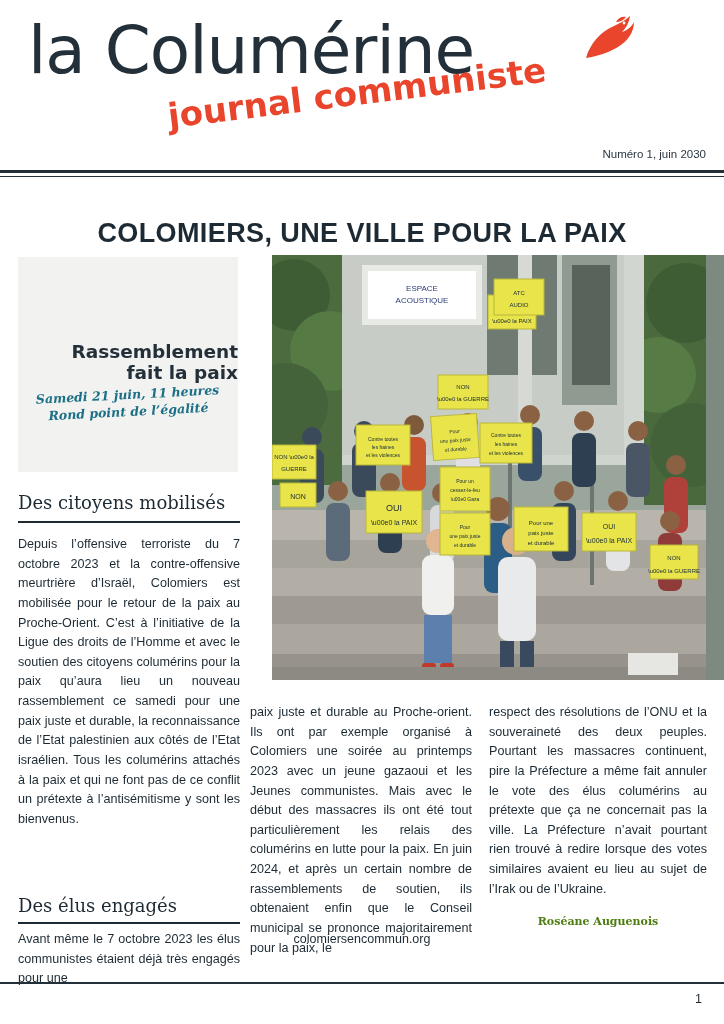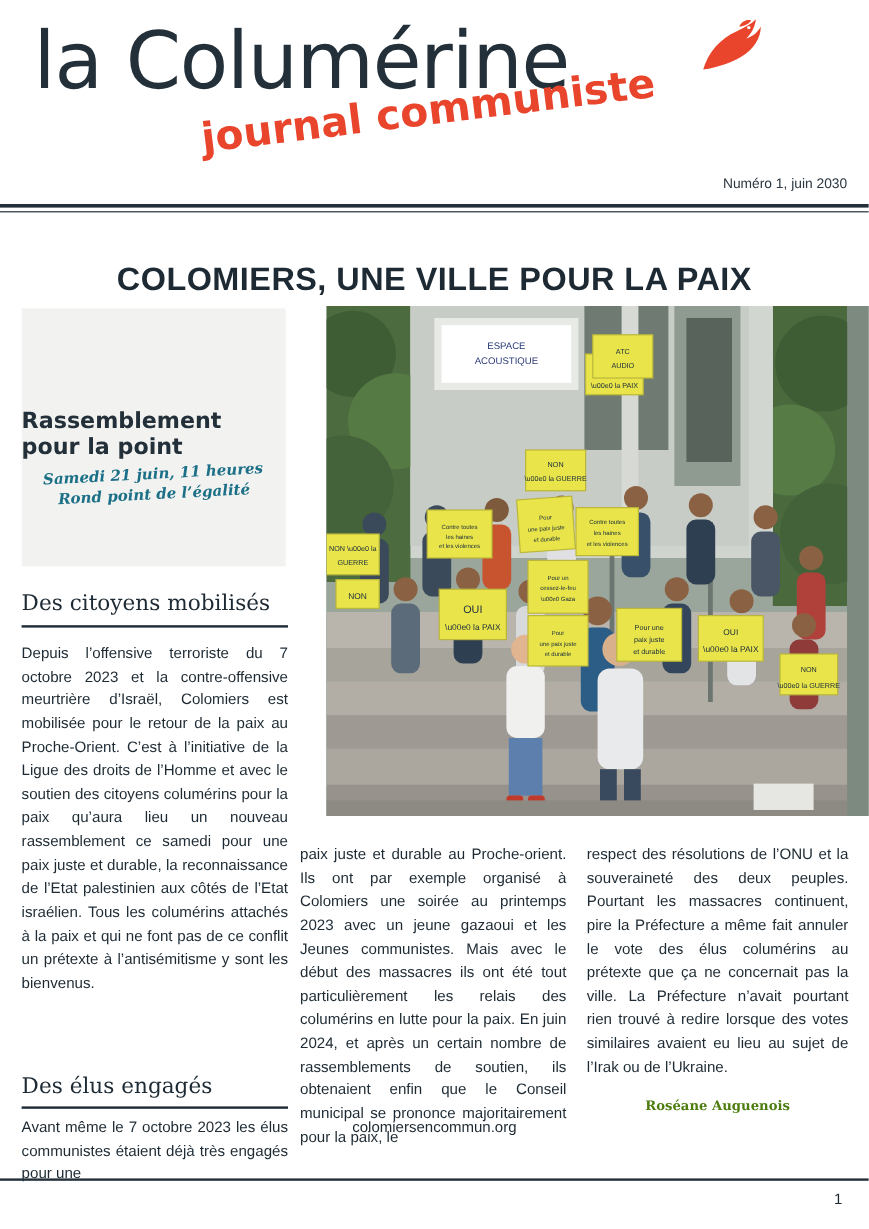--- a/index.html
+++ b/index.html
@@ -100,21 +100,21 @@
     width: 220px;
     height: 215px;
     background: #f2f2f0;
     overflow: hidden;
   }
   .poster-t1 {
     position: absolute;
     left: 0;
     top: 84px;
     width: 220px;
-    text-align: left;
+    text-align: right;
     font-family: "DejaVu Sans", sans-serif;
     font-weight: bold;
     font-size: 18.5px;
     color: #23303a;
     line-height: 1.15;
   }
   .poster-t2 {
     position: absolute;
     left: 0;
     top: 130px;
@@ -227,21 +227,21 @@
   <div class="issue-line">Numéro 1, juin 2030</div>
   <div class="rule-top"></div>
   <div class="rule-top2"></div>
 </div>
 
 <div class="headline">COLOMIERS, UNE VILLE POUR LA PAIX</div>
 
 <div class="poster">
   <div class="poster-t1">
     <span>Rassemblement</span><br>
-    <span>pour la point</span>
+    <span>fait la paix</span>
   </div>
   <div class="poster-t2">
     <span>Samedi 21 juin, 11 heures</span><br>
     <span>Rond point de l’égalité</span>
   </div>
 </div>
 
 <div class="sec-head" style="left:18px; top:492px;">Des citoyens mobilisés</div>
 <div class="sec-rule" style="left:18px; top:521px; width:222px;"></div>
 

